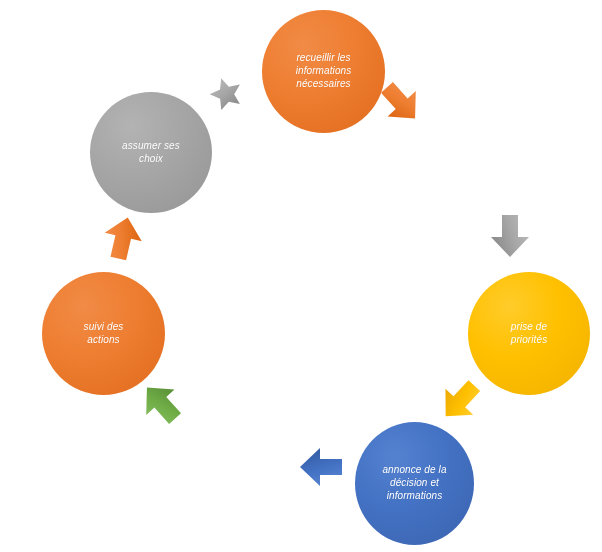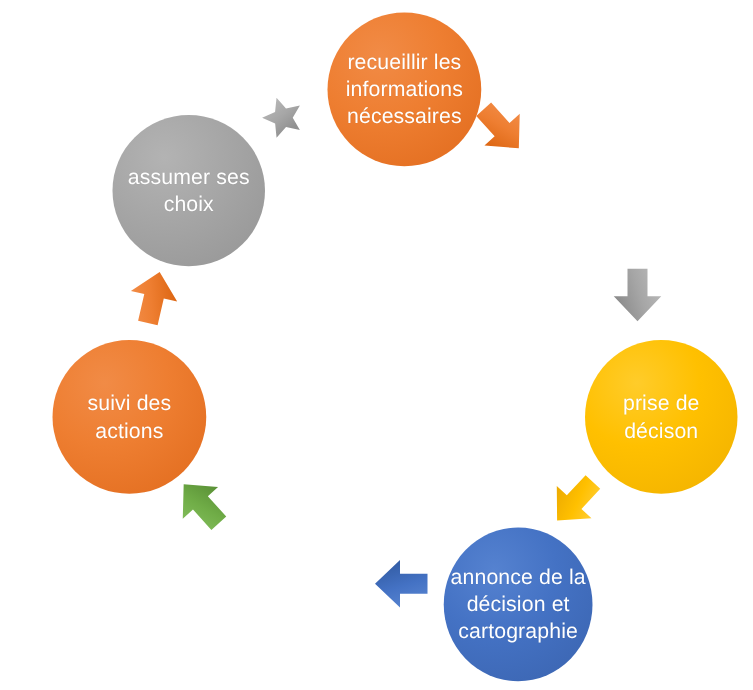--- a/index.html
+++ b/index.html
@@ -21,26 +21,27 @@
 
   
   .node {
     position: absolute;
     border-radius: 50%;
     display: flex;
     align-items: center;
     justify-content: center;
     text-align: center;
     color: #ffffff;
-    font-size: 17px;
+    font-size: 10px;
     line-height: 1.28;
     letter-spacing: .1px;
     box-sizing: border-box;
     padding: 4px;
     text-shadow: 0 0 1px rgba(0,0,0,.10);
+    font-style: italic;
   }
   .node .label {
     display: block;
     width: 100%;
     white-space: pre-line;
   }
 
   .node.orange {
     background: radial-gradient(circle at 34% 28%, #f18b46 0%, #ee7e31 42%, #e06a1c 100%);
   }
@@ -80,27 +81,27 @@
 
   <div class="node orange" style="left:262px; top:10px; width:123px; height:123px;">
     <span class="label">recueillir les
 informations
 nécessaires</span>
   </div>
 
 
   <div class="node yellow" style="left:468px; top:272px; width:122px; height:123px;">
     <span class="label">prise de
-décison</span>
+priorités</span>
   </div>
 
   <div class="node blue" style="left:355px; top:422px; width:119px; height:123px;">
     <span class="label">annonce de la
 décision et
-cartographie</span>
+informations</span>
   </div>
 
 
   <div class="node gray" style="left:90px; top:92px; width:122px; height:121px;">
     <span class="label">assumer ses
 choix</span>
   </div>
 
   <div class="node orange" style="left:42px; top:272px; width:123px; height:123px;">
     <span class="label">suivi des

